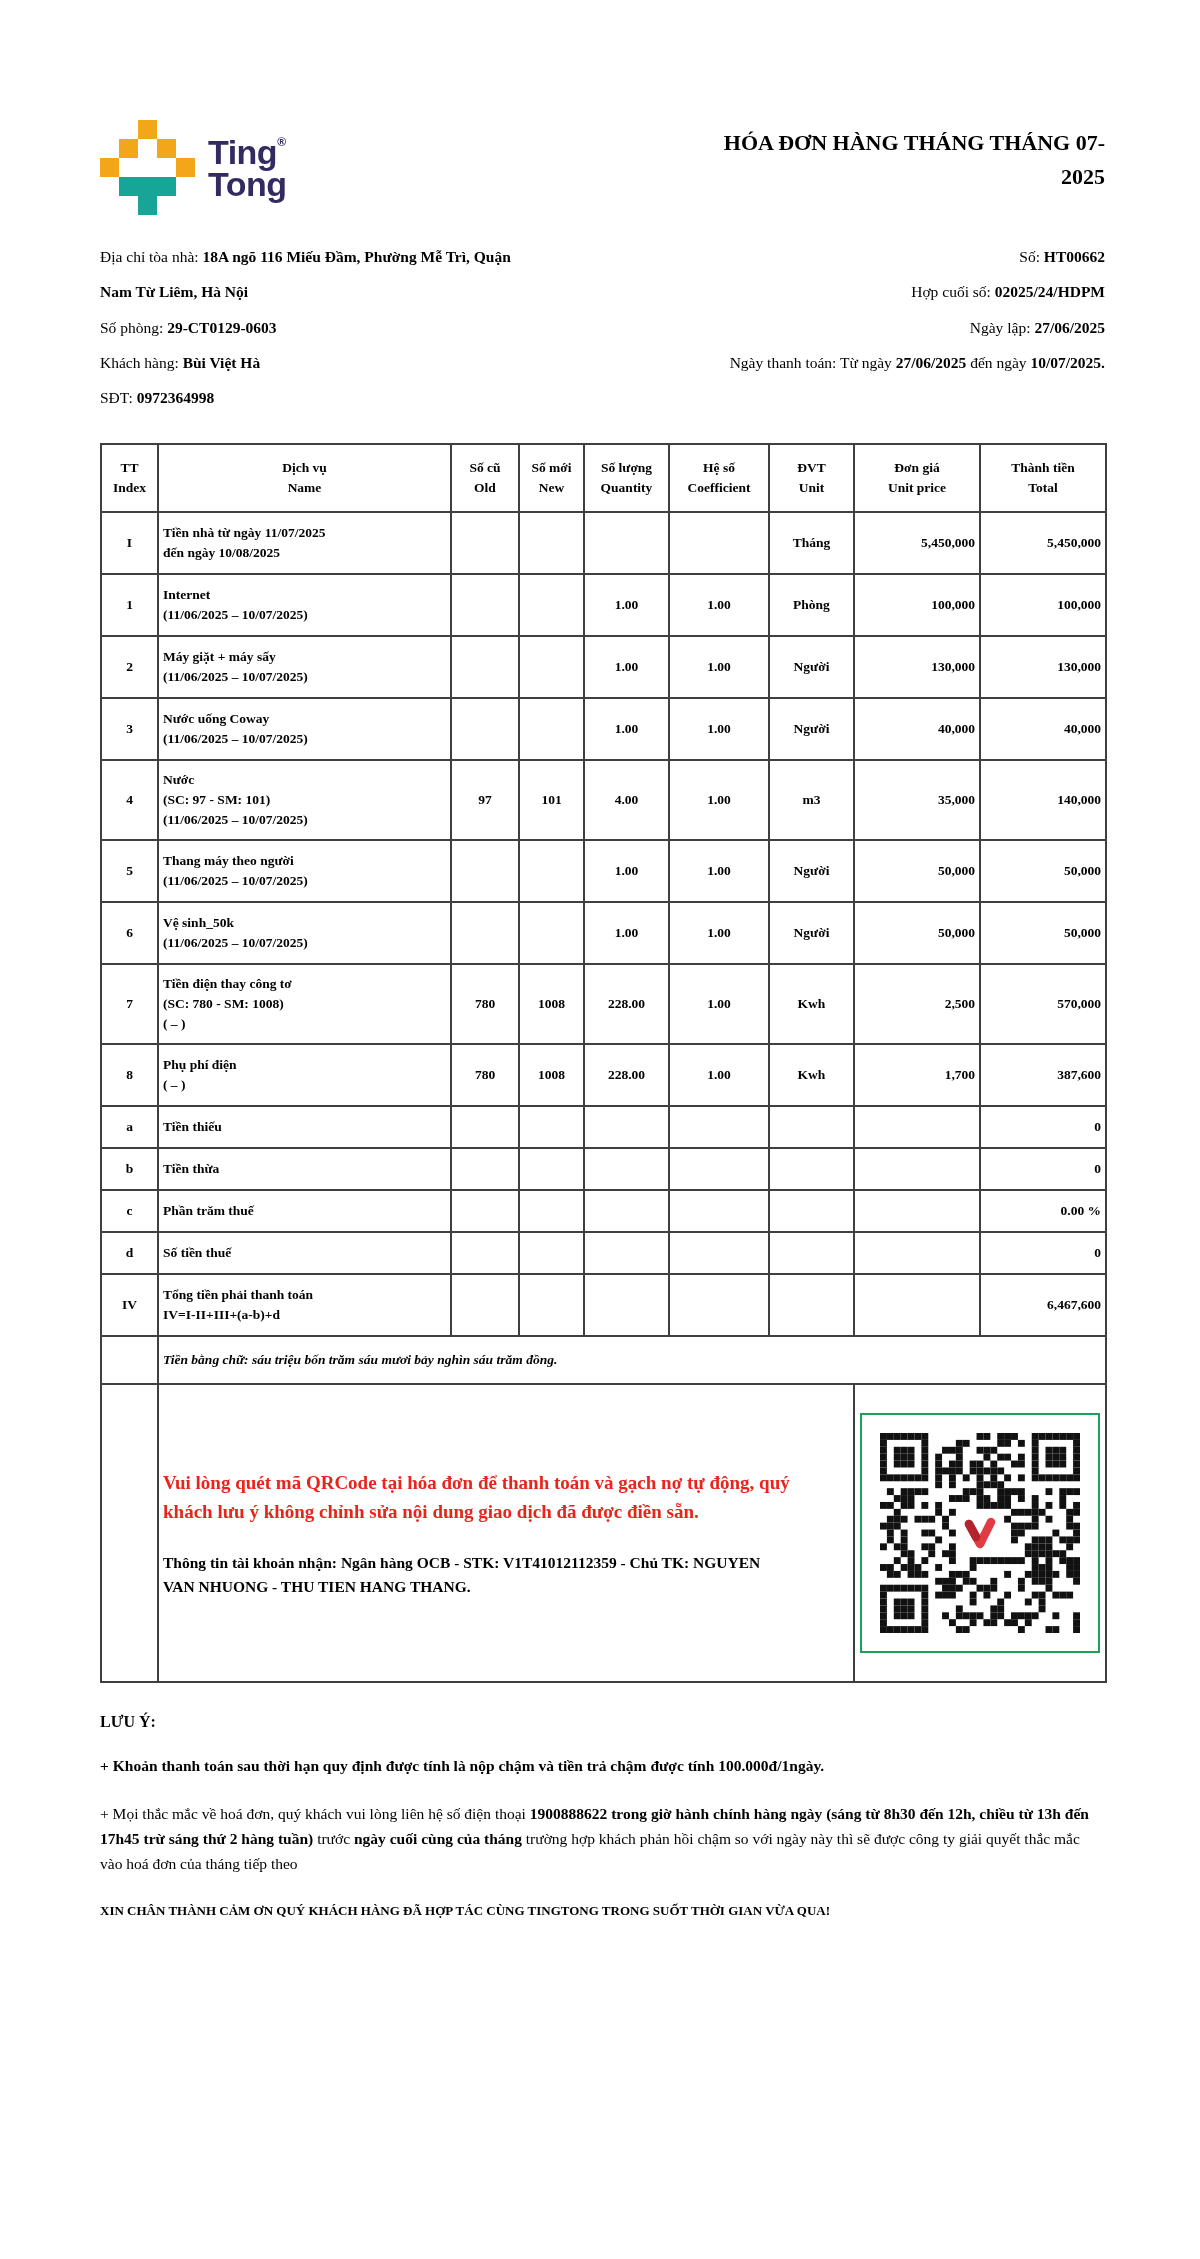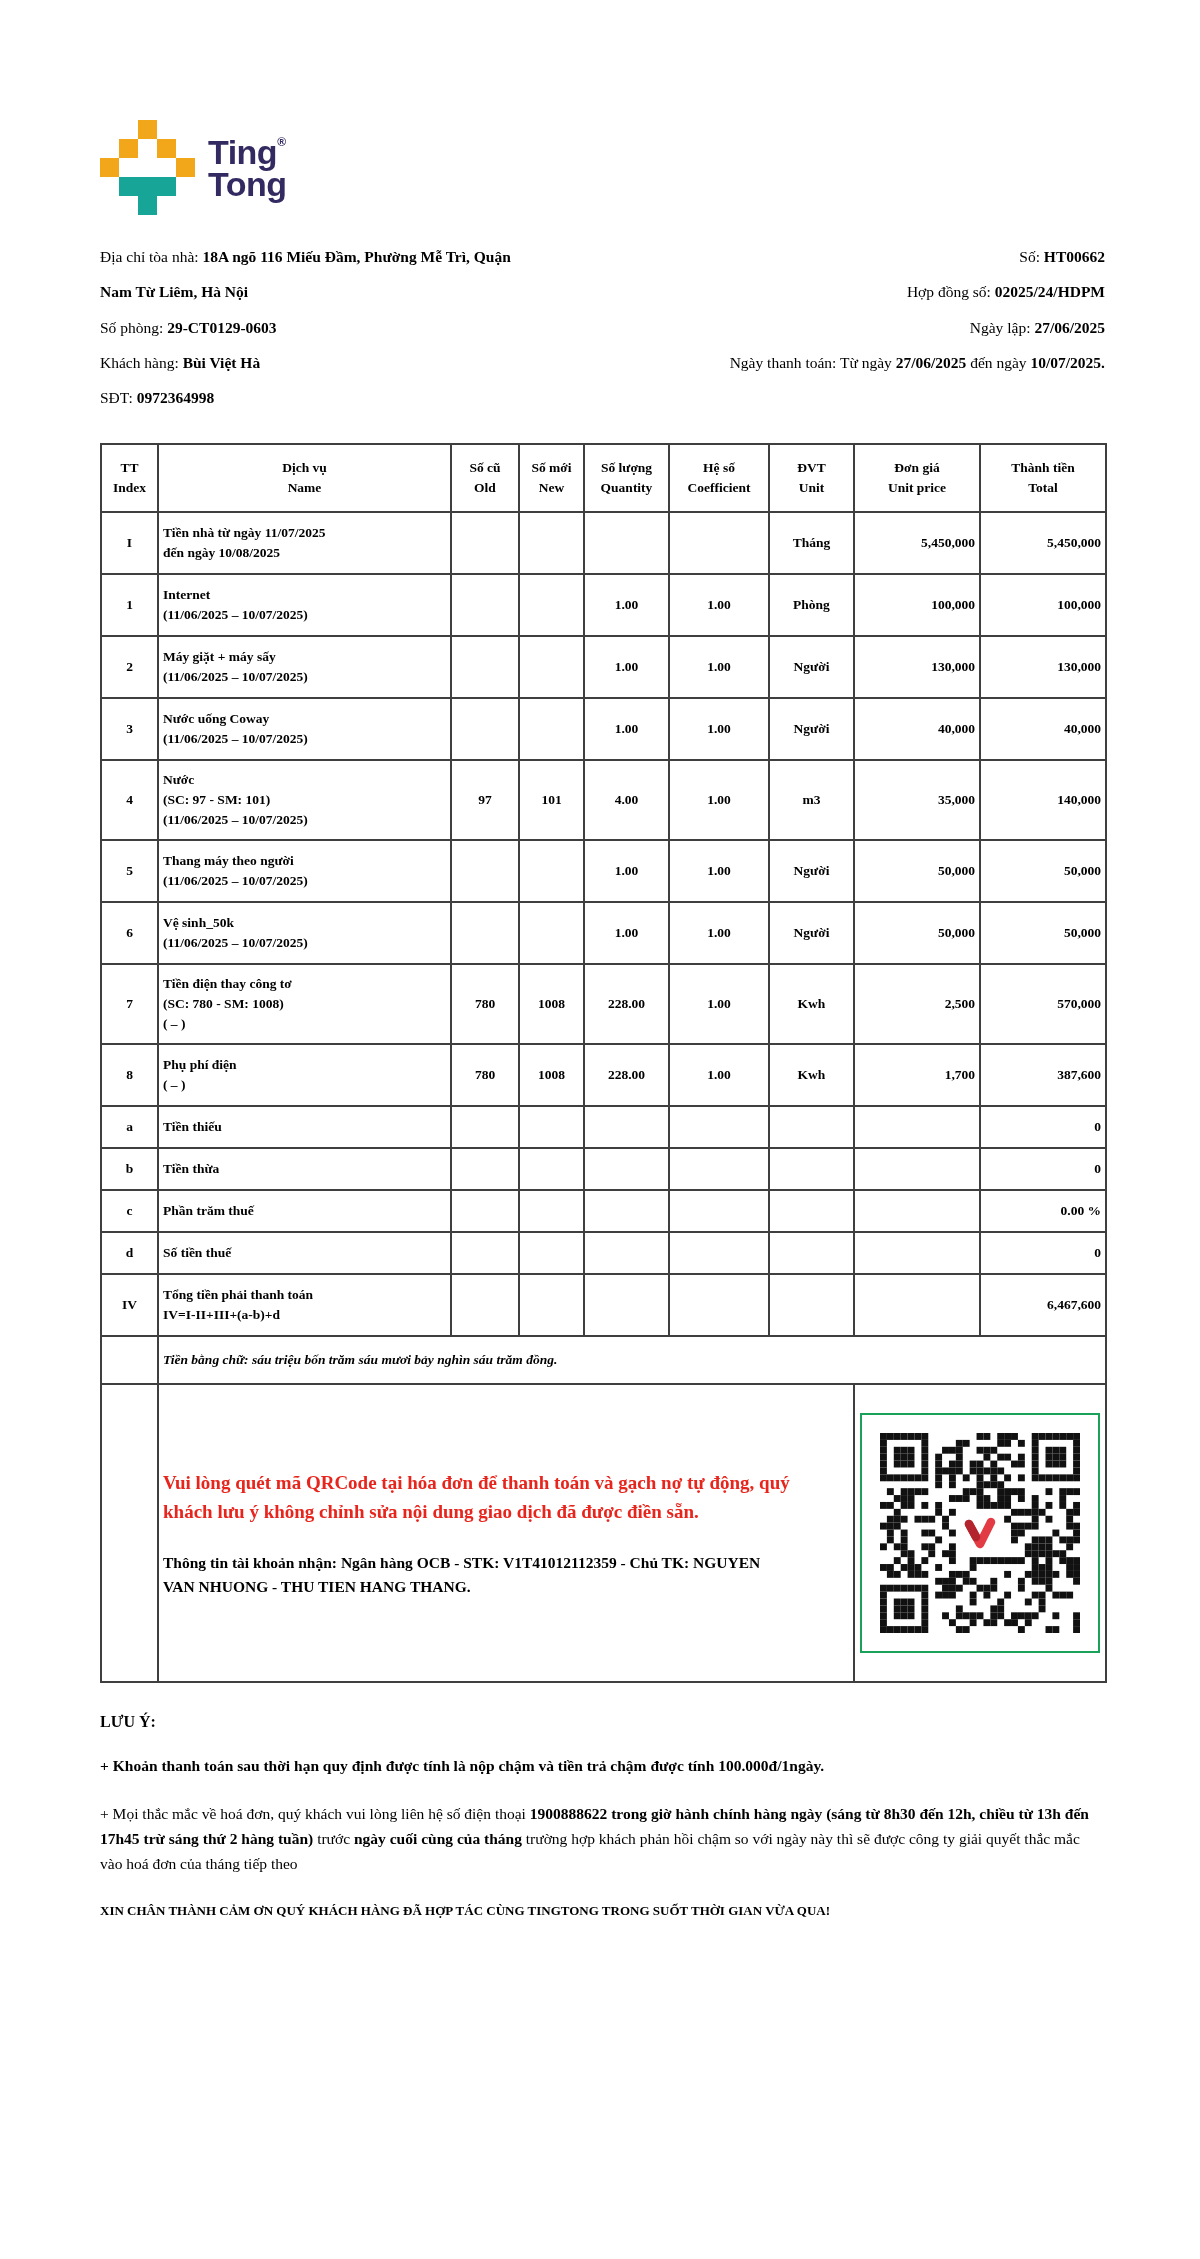--- a/index.html
+++ b/index.html
@@ -82,33 +82,37 @@
             <div class="sq"></div>
             <div class="sq t"></div>
             <div class="sq"></div>
             <div class="sq"></div>
           </div>
         <div class="logo-text">
           <div><span>Ting</span><sup>®</sup></div>
           <div>Tong</div>
         </div>
       </div>
+      <div class="title">
+        <div>HÓA ĐƠN HÀNG THÁNG THÁNG 07-</div>
+        <div>2025</div>
+      </div>
     </div>
 
     <div class="info">
       <div class="info-left">
           <div class="info-line"><span>Địa chỉ tòa nhà: </span><span class="b">18A ngõ 116 Miếu Đầm, Phường Mễ Trì, Quận</span></div>
           <div class="info-line"><span class="b">Nam Từ Liêm, Hà Nội</span></div>
           <div class="info-line"><span>Số phòng: </span><span class="b">29-CT0129-0603</span></div>
           <div class="info-line"><span>Khách hàng: </span><span class="b">Bùi Việt Hà</span></div>
           <div class="info-line"><span>SĐT: </span><span class="b">0972364998</span></div>
         </div>
       <div class="info-right">
           <div class="info-line"><span>Số: </span><span class="b">HT00662</span></div>
-          <div class="info-line"><span>Hợp đồng số: </span><span class="b">02025/24/HDPM</span></div>
+          <div class="info-line"><span>Hợp cuối số: </span><span class="b">02025/24/HDPM</span></div>
           <div class="info-line"><span>Ngày lập: </span><span class="b">27/06/2025</span></div>
           <div class="info-line"><span>Ngày thanh toán: Từ ngày </span><span class="b">27/06/2025</span><span> đến ngày </span><span class="b">10/07/2025.</span></div>
         </div>
     </div>
 
     <table class="inv">
       <colgroup>
         <col style="width:57px">
           <col style="width:293px">
           <col style="width:68px">

